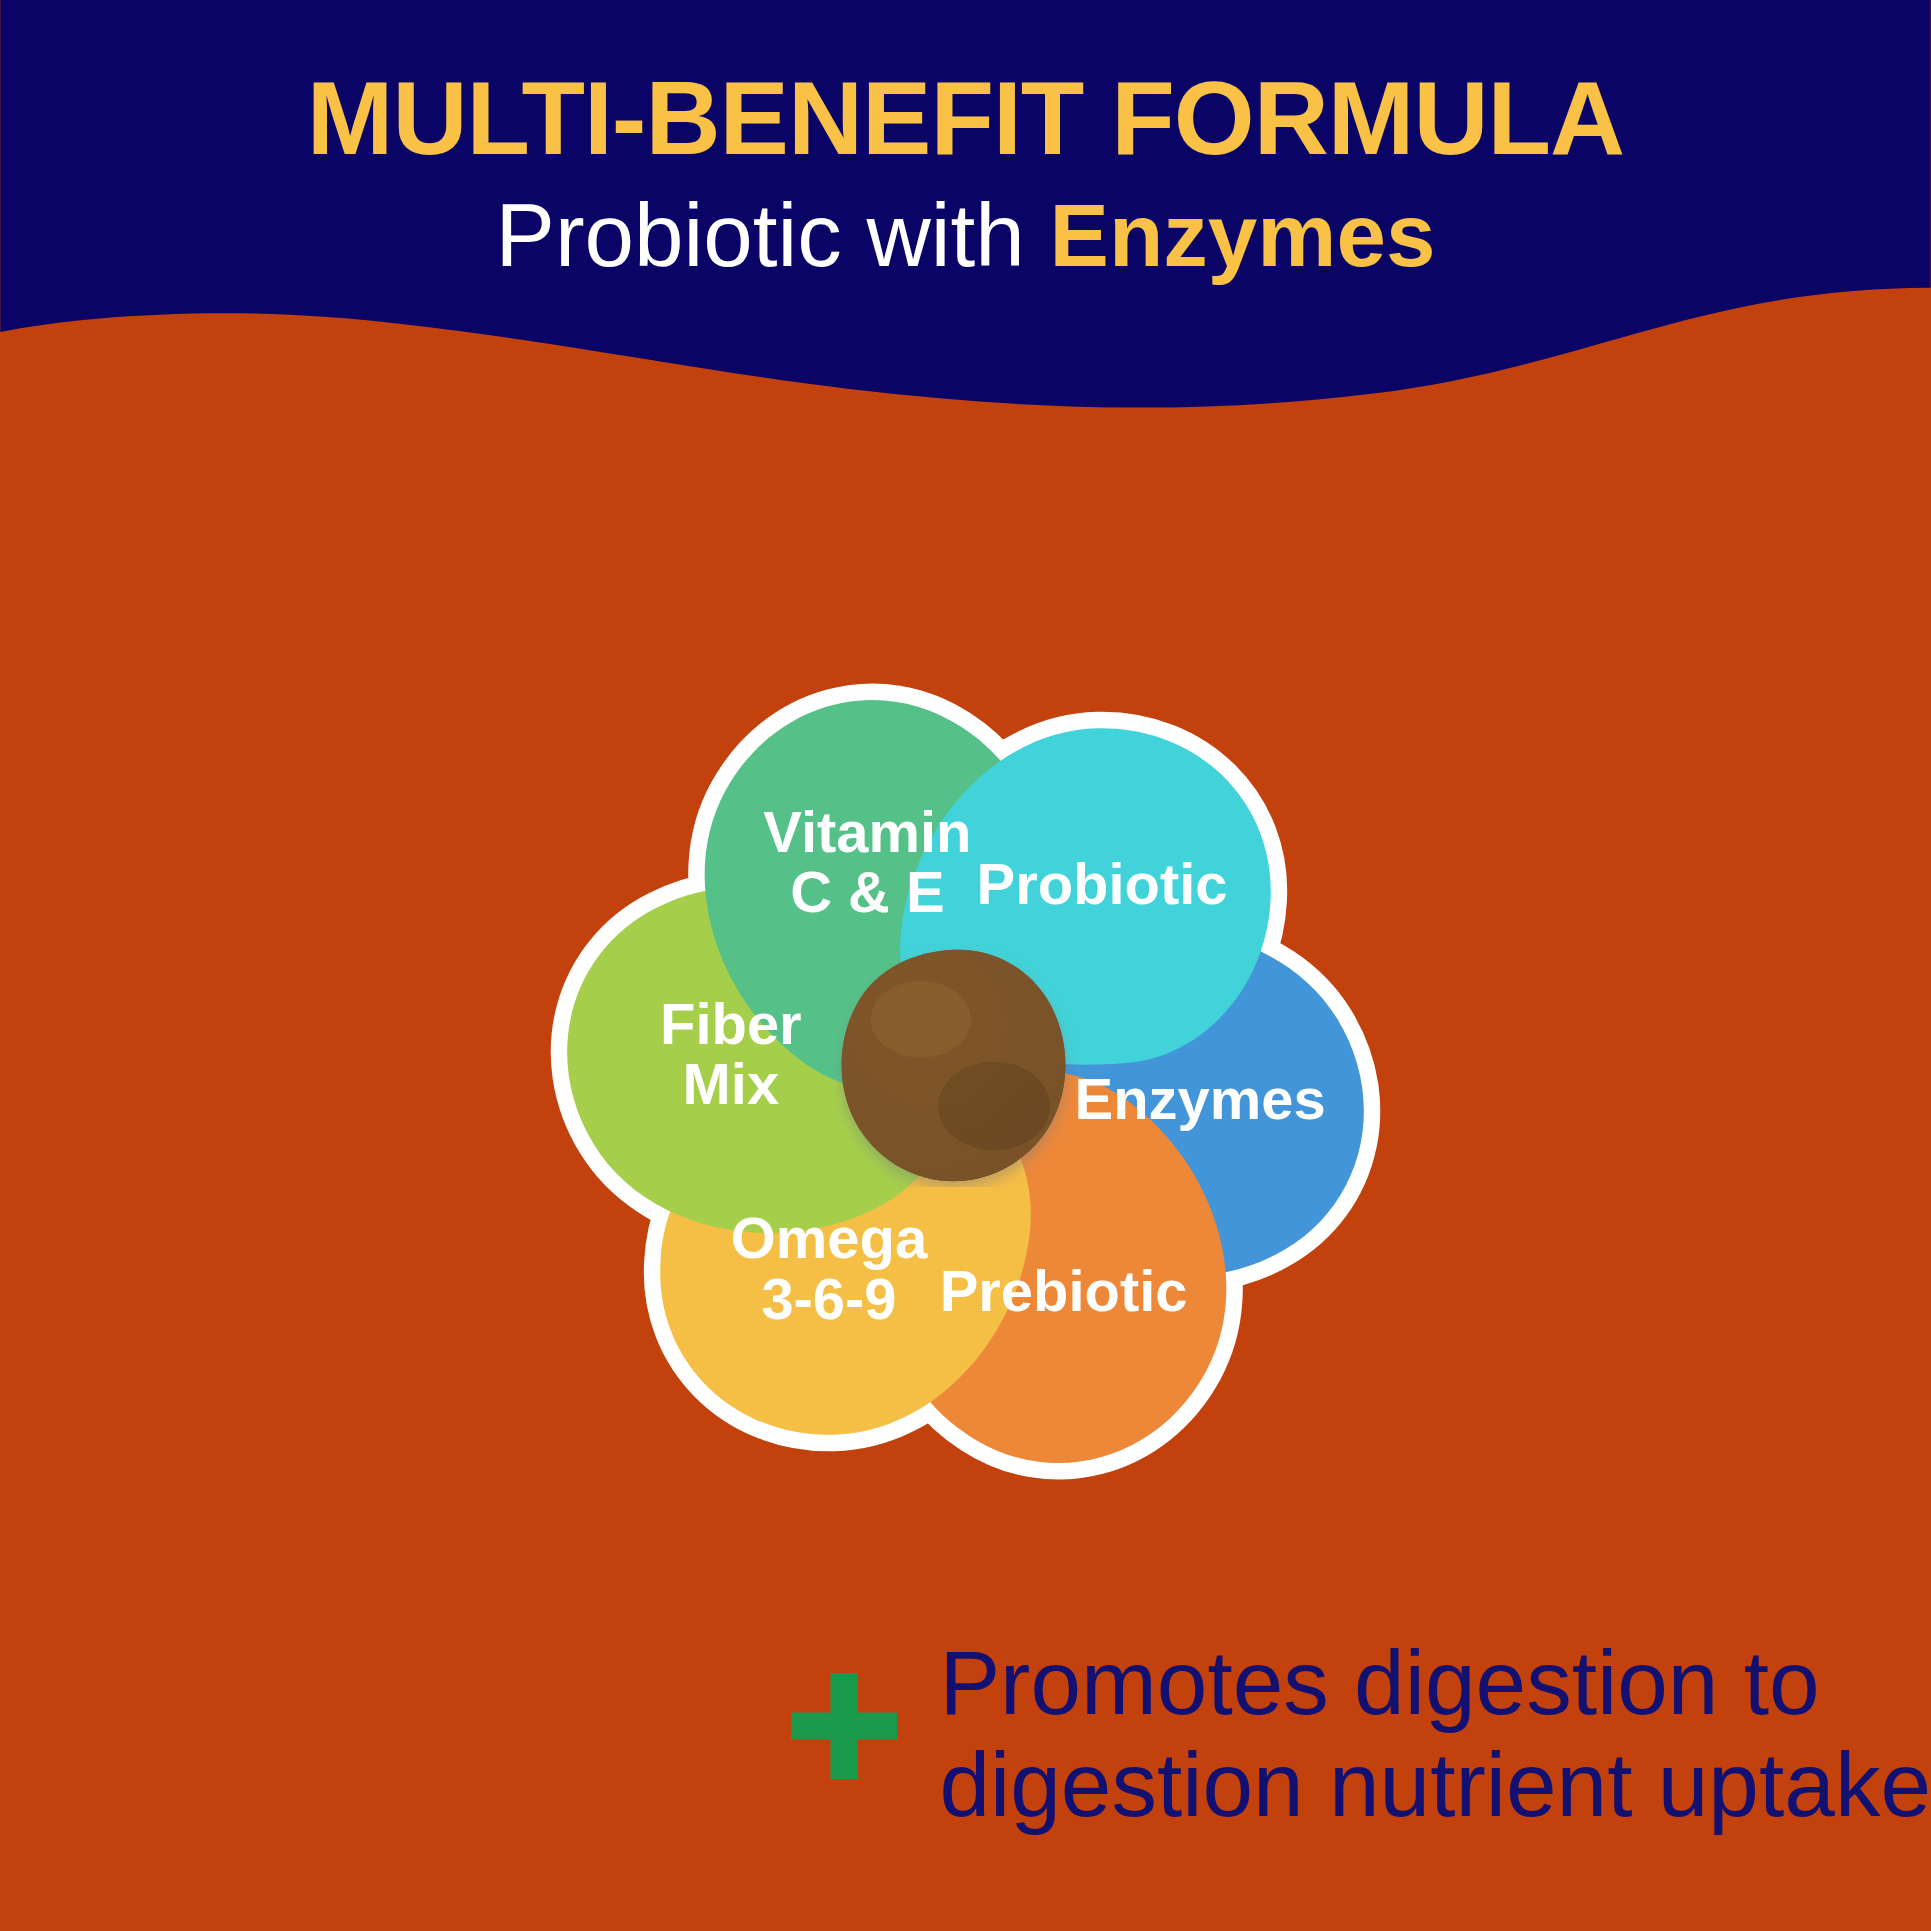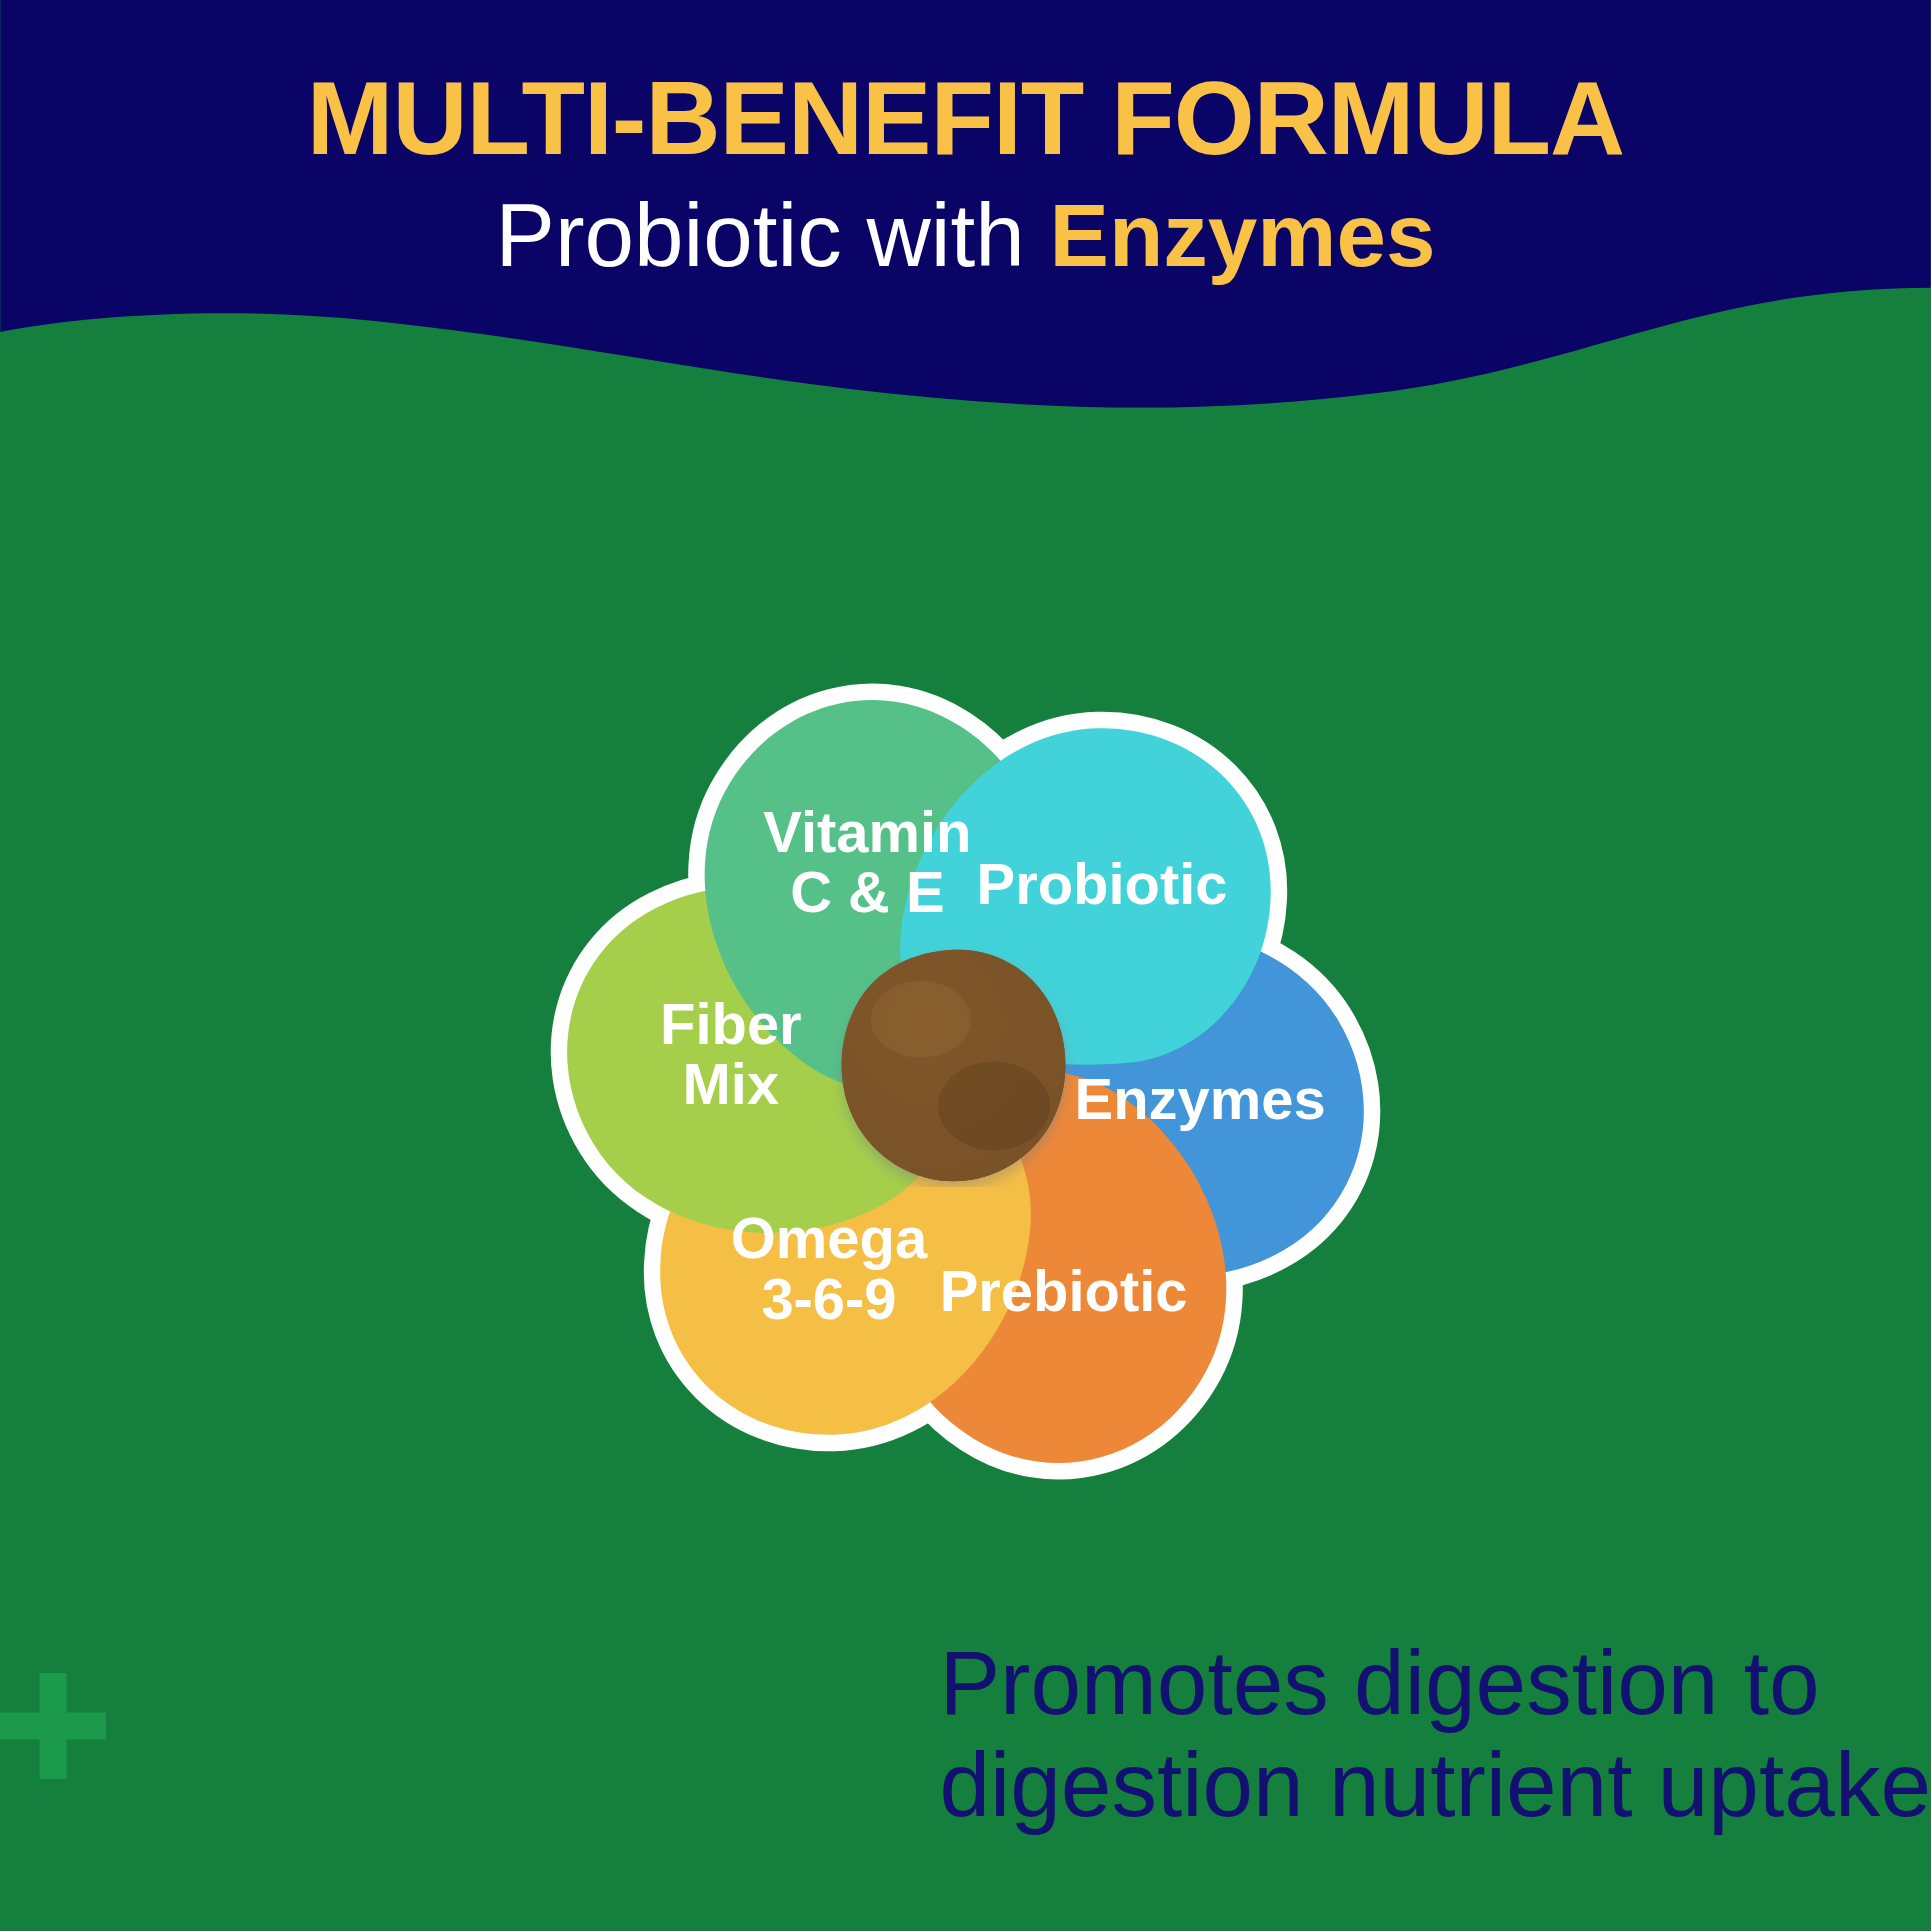--- a/index.html
+++ b/index.html
@@ -9,21 +9,21 @@
     height: 1931px;
     background: #ffffff;
     font-family: "Liberation Sans", sans-serif;
     overflow: hidden;
   }
 
   #page {
     position: relative;
     width: 1931px;
     height: 1931px;
-    background: #15803d;
+    background: #c2410c;
   }
 
   
   .banner {
     position: absolute;
     left: 0;
     top: 0;
     width: 1931px;
     height: 444px;
   }
@@ -99,21 +99,21 @@
   
   .claim {
     position: absolute;
     left: 0;
     top: 1632px;
     width: 1931px;
     height: 290px;
     display: flex;
     flex-direction: row;
     align-items: flex-start;
-    justify-content: space-between;
+    justify-content: flex-end;
   }
   .plus-icon {
     width: 106px;
     height: 106px;
     margin-top: 41px;
     margin-right: 42px;
     flex: 0 0 auto;
   }
   .plus-icon svg { display: block; }
 

